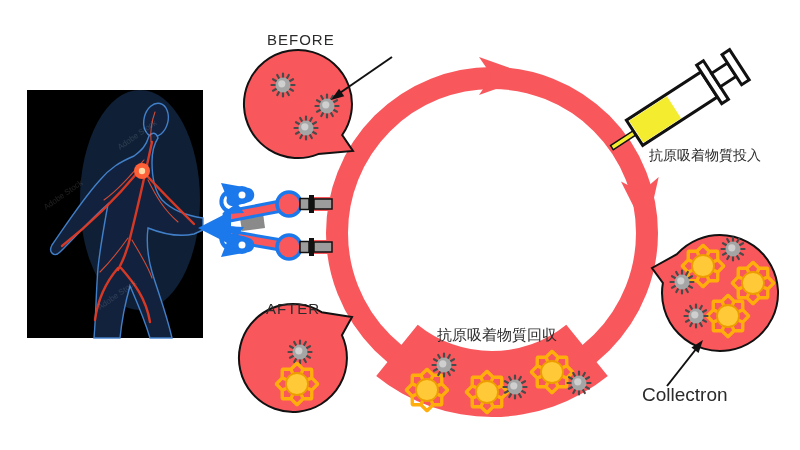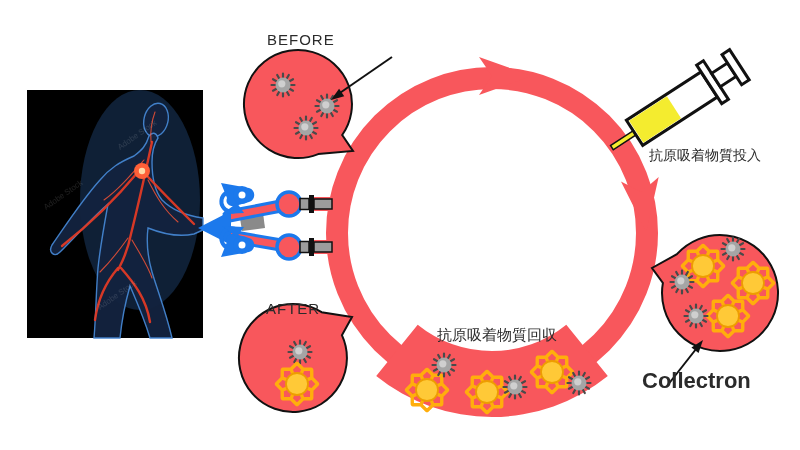--- a/index.html
+++ b/index.html
@@ -5,21 +5,21 @@
   html,body{margin:0;padding:0;background:#fff;}
   .canvas{position:relative;width:800px;height:450px;background:#fff;overflow:hidden;
           font-family:"Liberation Sans","DejaVu Sans",sans-serif;}
   .canvas svg{position:absolute;left:0;top:0;}
   .lbl{position:absolute;color:var(--text);white-space:nowrap;}
   .lbl-before{left:267px;top:31px;font-size:15px;letter-spacing:1px;}
   .lbl-after{left:266px;top:300px;font-size:15px;letter-spacing:1px;}
   .lbl-antigen{left:377px;top:35px;font-size:14px;}
   .lbl-inject{left:649px;top:147px;font-size:14px;}
   .lbl-recover{left:437px;top:310px;font-size:15px;margin-top:16px;}
-  .lbl-collectron{left:642px;top:368px;font-size:22px;font-weight:bold;}
+  .lbl-collectron{left:642px;top:384px;font-size:19px;}
   
   .red-f{fill:var(--cycle_red);}
   .red-ring{fill:none;stroke:var(--cycle_red);stroke-width:22;}
   .blk-s{stroke:var(--outline);stroke-width:2;fill:var(--cycle_red);}
   .blue-f{fill:var(--tube_blue);}
   .blue-s{stroke:var(--tube_blue);fill:none;}
   .tube-blue{stroke:var(--tube_blue);stroke-width:13;fill:none;stroke-linecap:round;}
   .tube-red{stroke:var(--cycle_red);stroke-width:7;fill:none;stroke-linecap:round;}
   .bulge{fill:var(--cycle_red);stroke:var(--tube_blue);stroke-width:3.5;}
   .conn-gray{fill:var(--connector_gray);stroke:var(--outline);stroke-width:1.5;}

